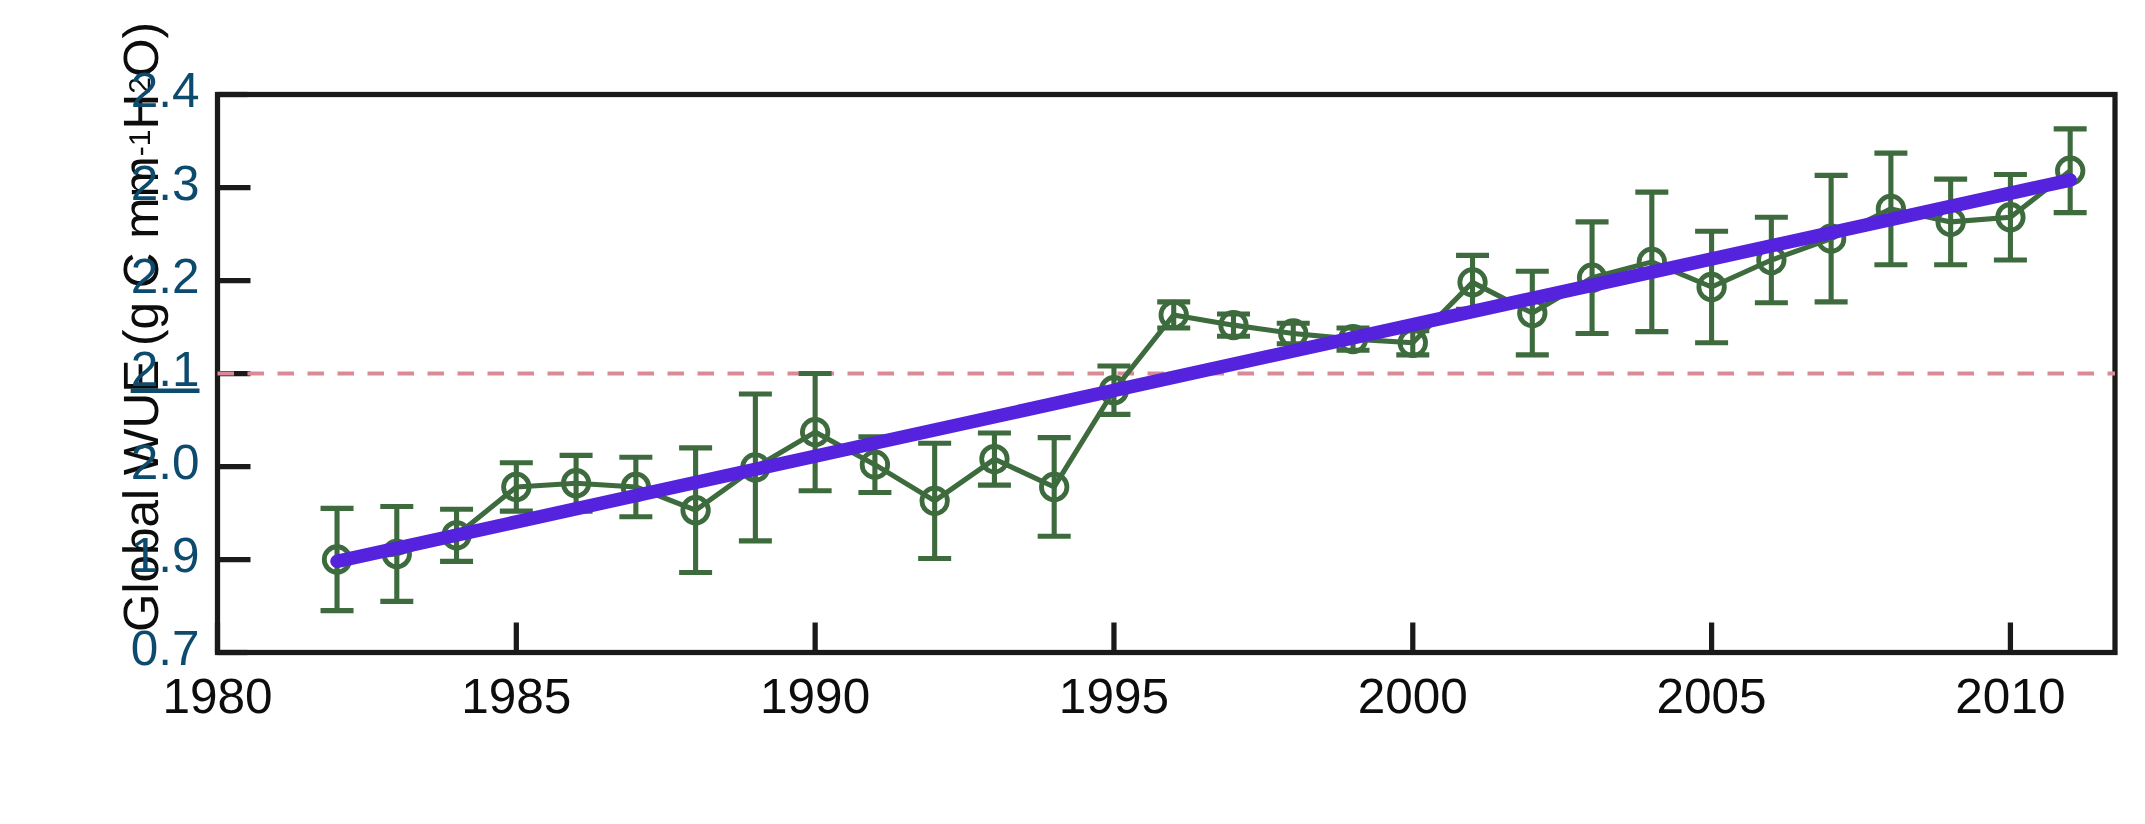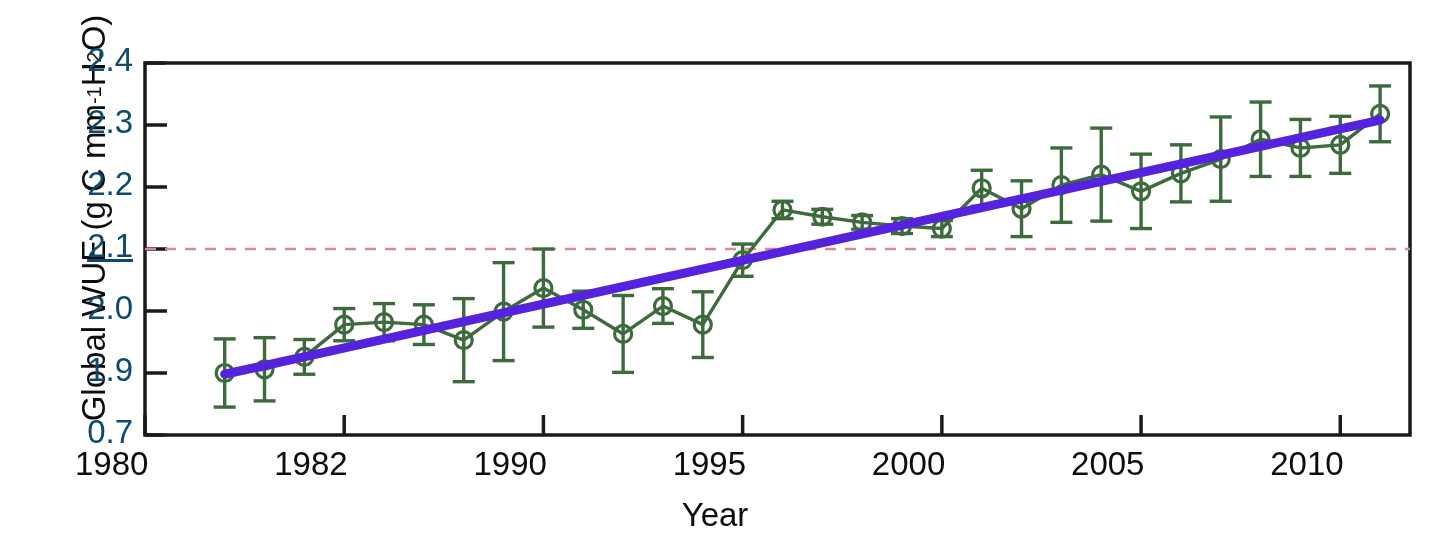--- a/index.html
+++ b/index.html
@@ -17,21 +17,21 @@
 
   #xlabel{
     position:absolute;left:0;top:496px;width:1430px;text-align:center;
     font-size:33px;color:#0d0d0d;
   }
 
   .ytick-label{
     position:absolute;text-align:right;width:84px;font-size:33px;color:#0c4a6e;
   }
   .xtick-label{
-    position:absolute;width:140px;font-size:33px;color:#0d0d0d;
+    position:absolute;text-align:center;width:140px;font-size:33px;color:#0d0d0d;
   }
 
   #plotsvg{position:absolute;left:0;top:0;}
 
   #annotation{
     position:absolute;left:190px;top:80px;width:620px;
     font-size:30px;line-height:1.30;color:#e01b33;text-align:center;
   }
 </style>
 </head>
@@ -40,34 +40,33 @@
 <div id="figure">
 
   <div id="ylabel">
     <span>Global WUE (g C mm</span>
       <sup>-1</sup>
       <span> H</span>
       <sub>2</sub>
       <span>O)</span>
   </div>
 
-  <div id="xlabel">Year</div>
 
   <div id="ytick-labels">
       <div class="ytick-label" style="left: 49px; top: 413px;">0.7</div>
       <div class="ytick-label" style="left: 49px; top: 351px;">1.9</div>
       <div class="ytick-label" style="left: 49px; top: 289px;">2.0</div>
       <div class="ytick-label" style="left: 49px; top: 227px; text-decoration: underline;">2.1</div>
       <div class="ytick-label" style="left: 49px; top: 165px;">2.2</div>
       <div class="ytick-label" style="left: 49px; top: 103px;">2.3</div>
       <div class="ytick-label" style="left: 49px; top: 41px;">2.4</div>
     </div>
   <div id="xtick-labels">
       <div class="xtick-label" style="left: 75px; top: 445px;">1980</div>
-      <div class="xtick-label" style="left: 274.213px; top: 445px;">1982</div>
+      <div class="xtick-label" style="left: 274.213px; top: 445px;">1985</div>
       <div class="xtick-label" style="left: 473.425px; top: 445px;">1990</div>
       <div class="xtick-label" style="left: 672.638px; top: 445px;">1995</div>
       <div class="xtick-label" style="left: 871.85px; top: 445px;">2000</div>
       <div class="xtick-label" style="left: 1071.06px; top: 445px;">2005</div>
       <div class="xtick-label" style="left: 1270.28px; top: 445px;">2010</div>
     </div>
 
   <svg id="plotsvg" width="1430" height="549">
     <g id="frame-group">
         <rect x="145" y="63" width="1265" height="372" fill="none" stroke="#1a1a1a" stroke-width="3.5"></rect>

